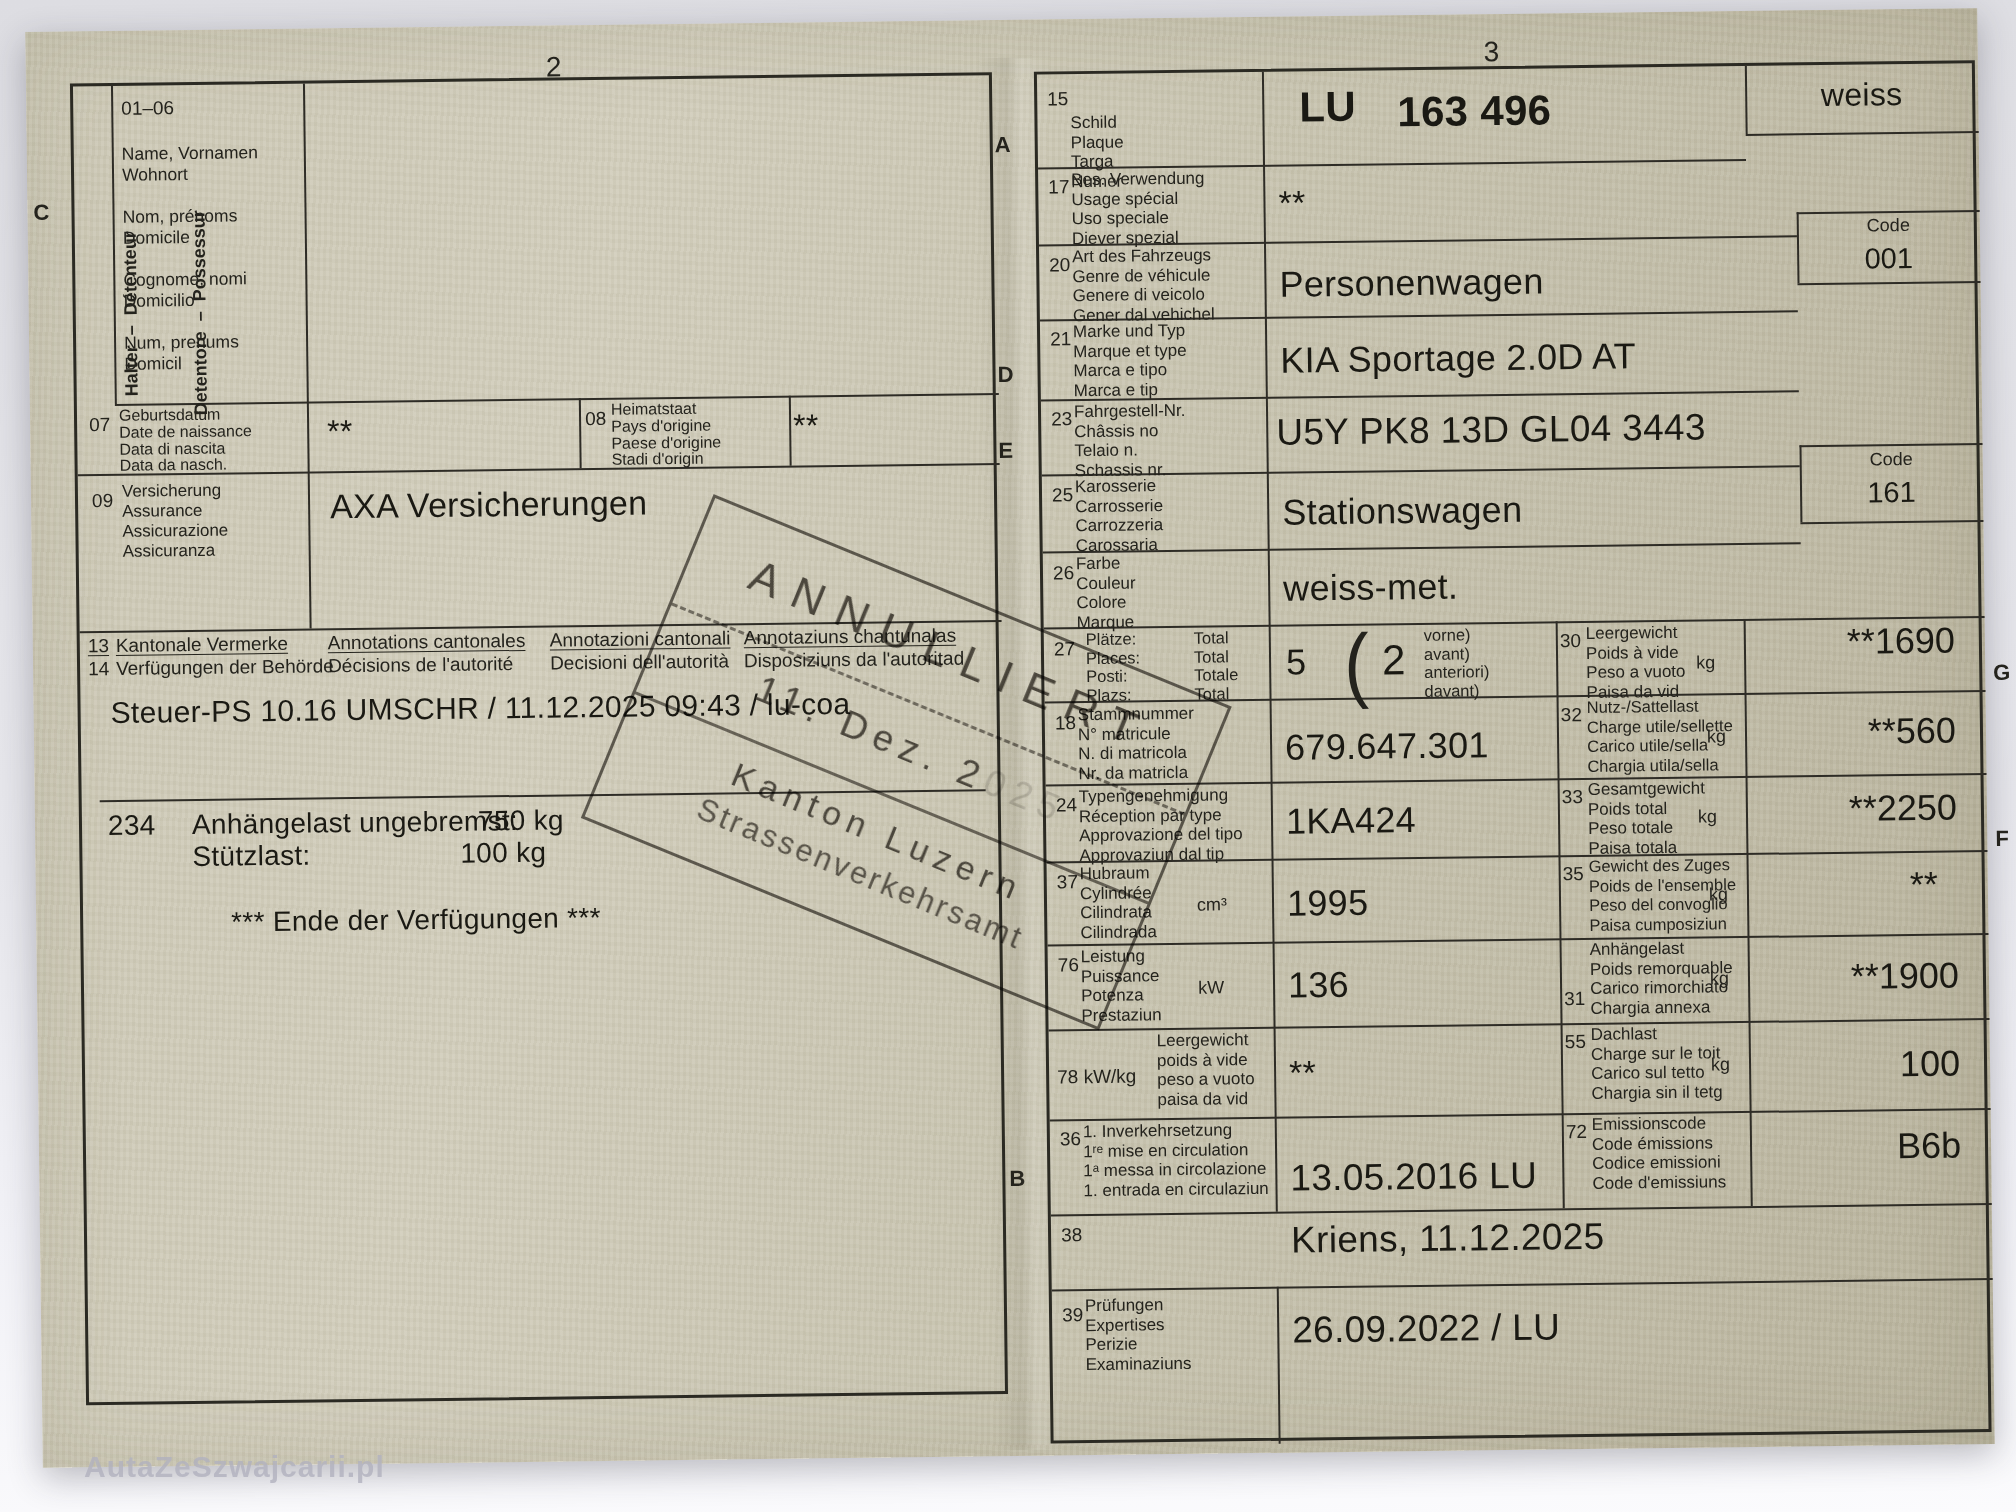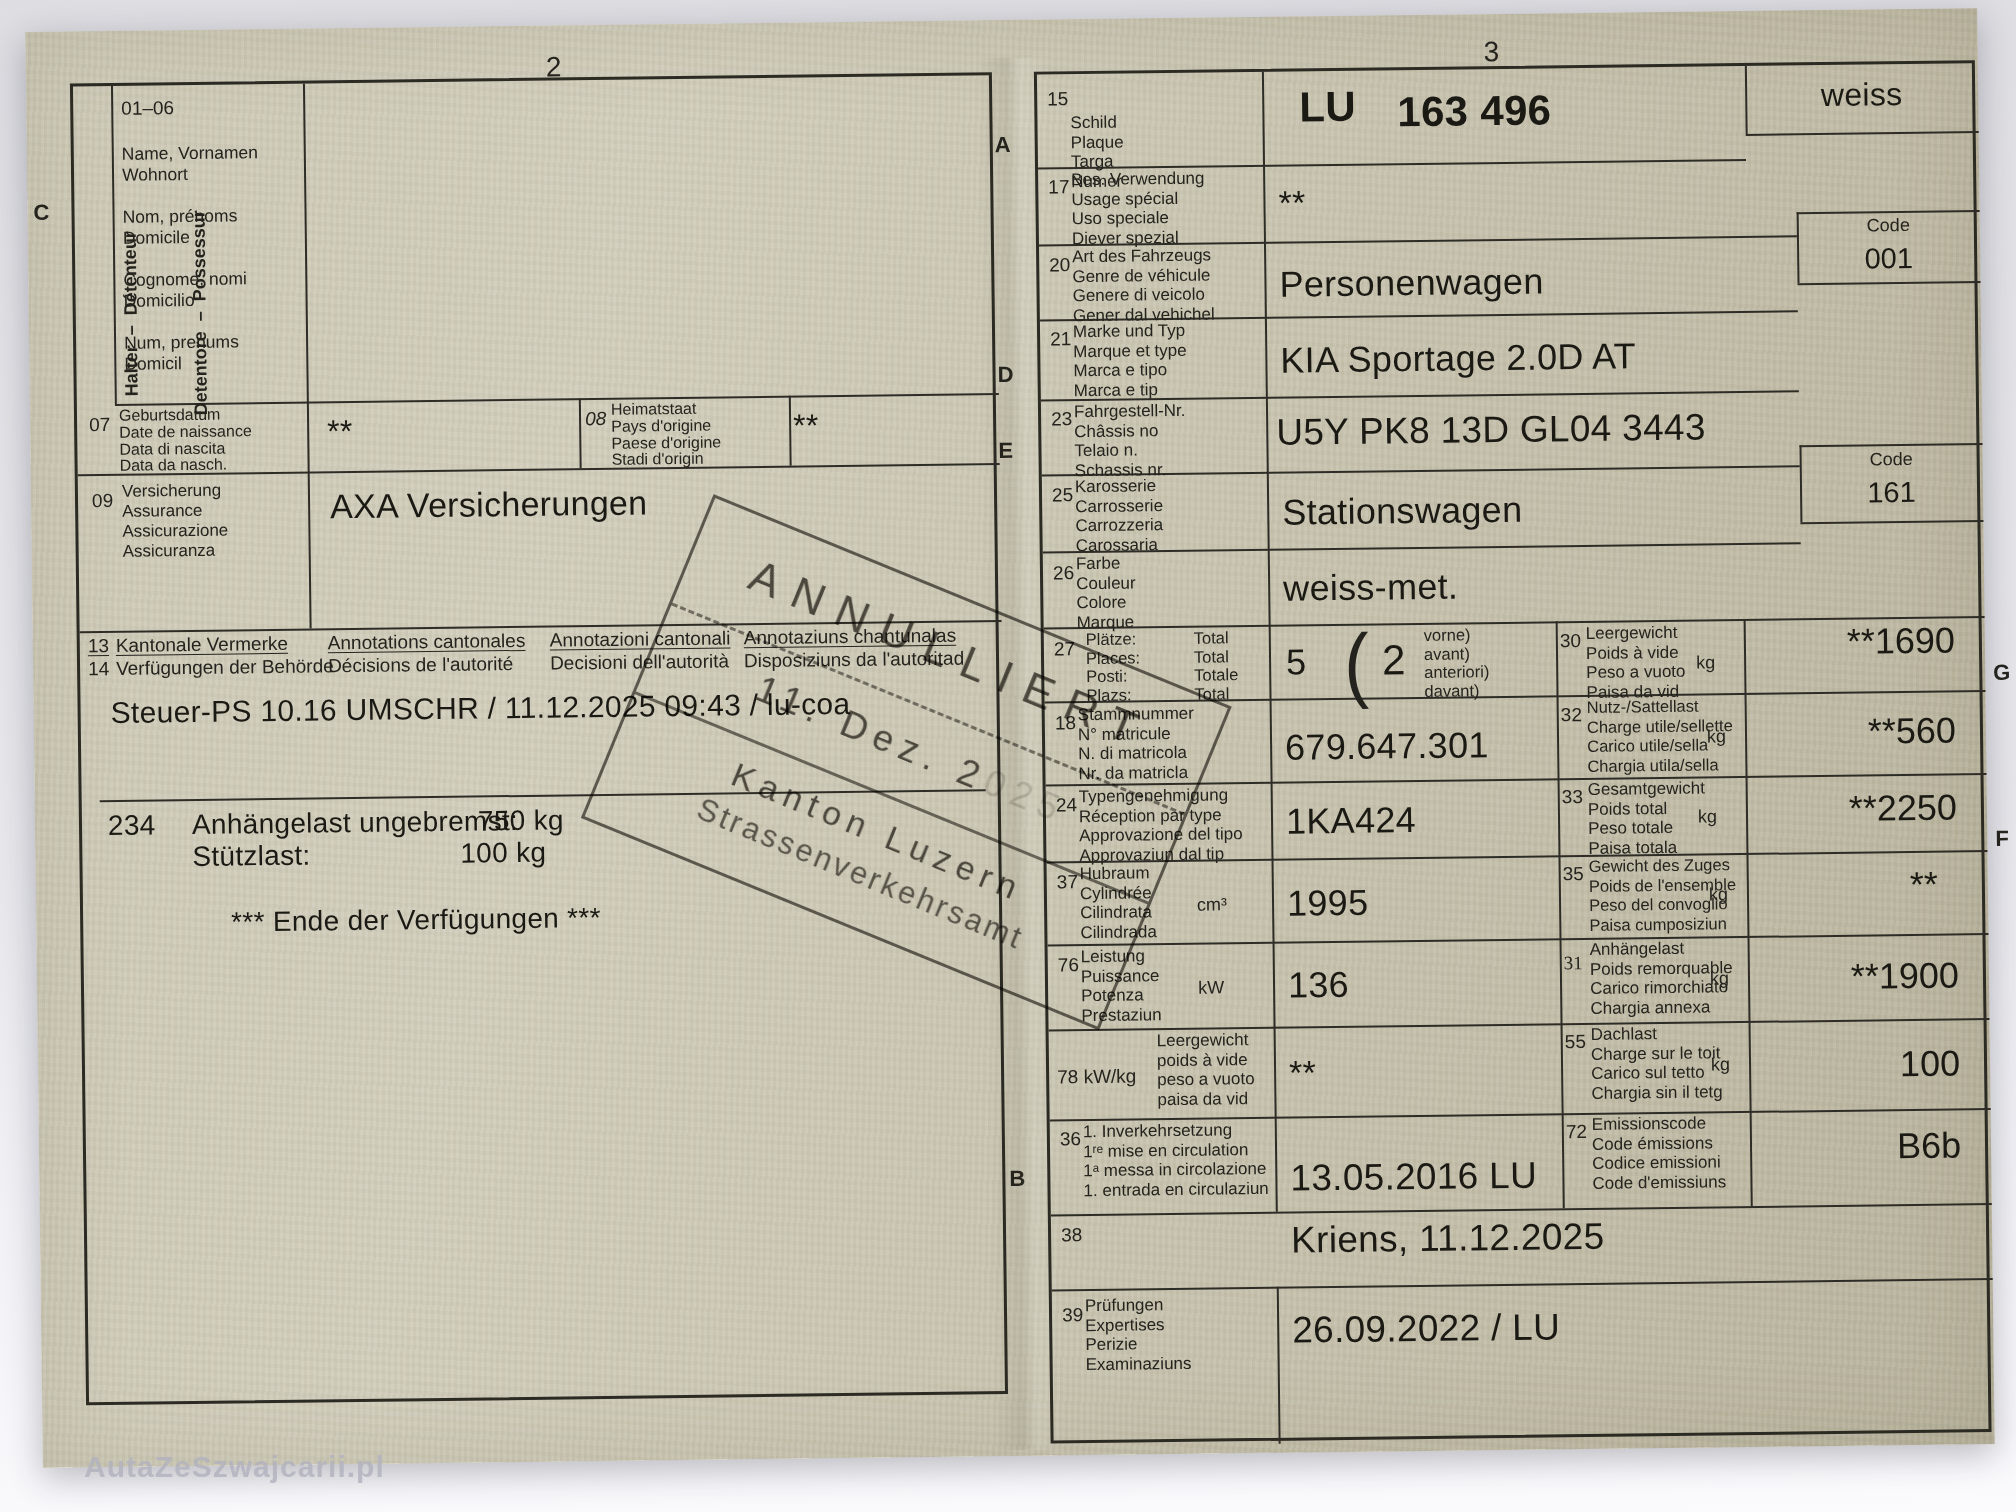--- a/index.html
+++ b/index.html
@@ -91,21 +91,21 @@
 
 Num, prenums
 Domicil</div>
 
       <div class="num" style="left:12px;top:328px;">07</div>
       <div class="lbls" style="left:42px;top:322px;">Geburtsdatum
 Date de naissance
 Data di nascita
 Data da nasch.</div>
       <div class="val" style="left:250px;top:330px;font-size:32px;">**</div>
-      <div class="num" style="left:508px;top:328px;font-style:italic;">08</div>
+      <div class="num" style="left:508px;top:328px;">08</div>
       <div class="lbls" style="left:534px;top:322px;">Heimatstaat
 Pays d'origine
 Paese d'origine
 Stadi d'origin</div>
       <div class="val" style="left:716px;top:330px;font-size:32px;">**</div>
 
       <div class="num" style="left:14px;top:404px;">09</div>
       <div class="lbl" style="left:44px;top:396px;line-height:20px;">Versicherung
 Assurance
 Assicurazione
@@ -286,21 +286,21 @@
       <div class="rv" style="left:700px;top:800px;width:241px;padding-right:50px;">**</div>
 
       <div class="num" style="left:10px;top:880px;">76</div>
       <div class="lbl" style="left:33px;top:873px;">Leistung
 Puissance
 Potenza
 Prestaziun</div>
       <div class="unit" style="left:150px;top:905px;">kW</div>
       <div class="vv" style="left:240px;top:893px;">136</div>
 
-      <div class="num" style="left:516px;top:884px;font-family:Liberation Serif, serif;">31</div>
+      <div class="num" style="left:516px;top:920px;">31</div>
       <div class="lbl" style="left:542px;top:872px;">Anhängelast
 Poids remorquable
 Carico rimorchiato
 Chargia annexa</div>
       <div class="unit" style="left:662px;top:902px;">kg</div>
       <div class="rv" style="left:700px;top:891px;width:241px;">**1900</div>
 
       <div class="num" style="left:8px;top:992px;text-align:right;">78 kW/kg</div>
       <div class="lbl" style="left:108px;top:958px;">Leergewicht
 poids à vide

